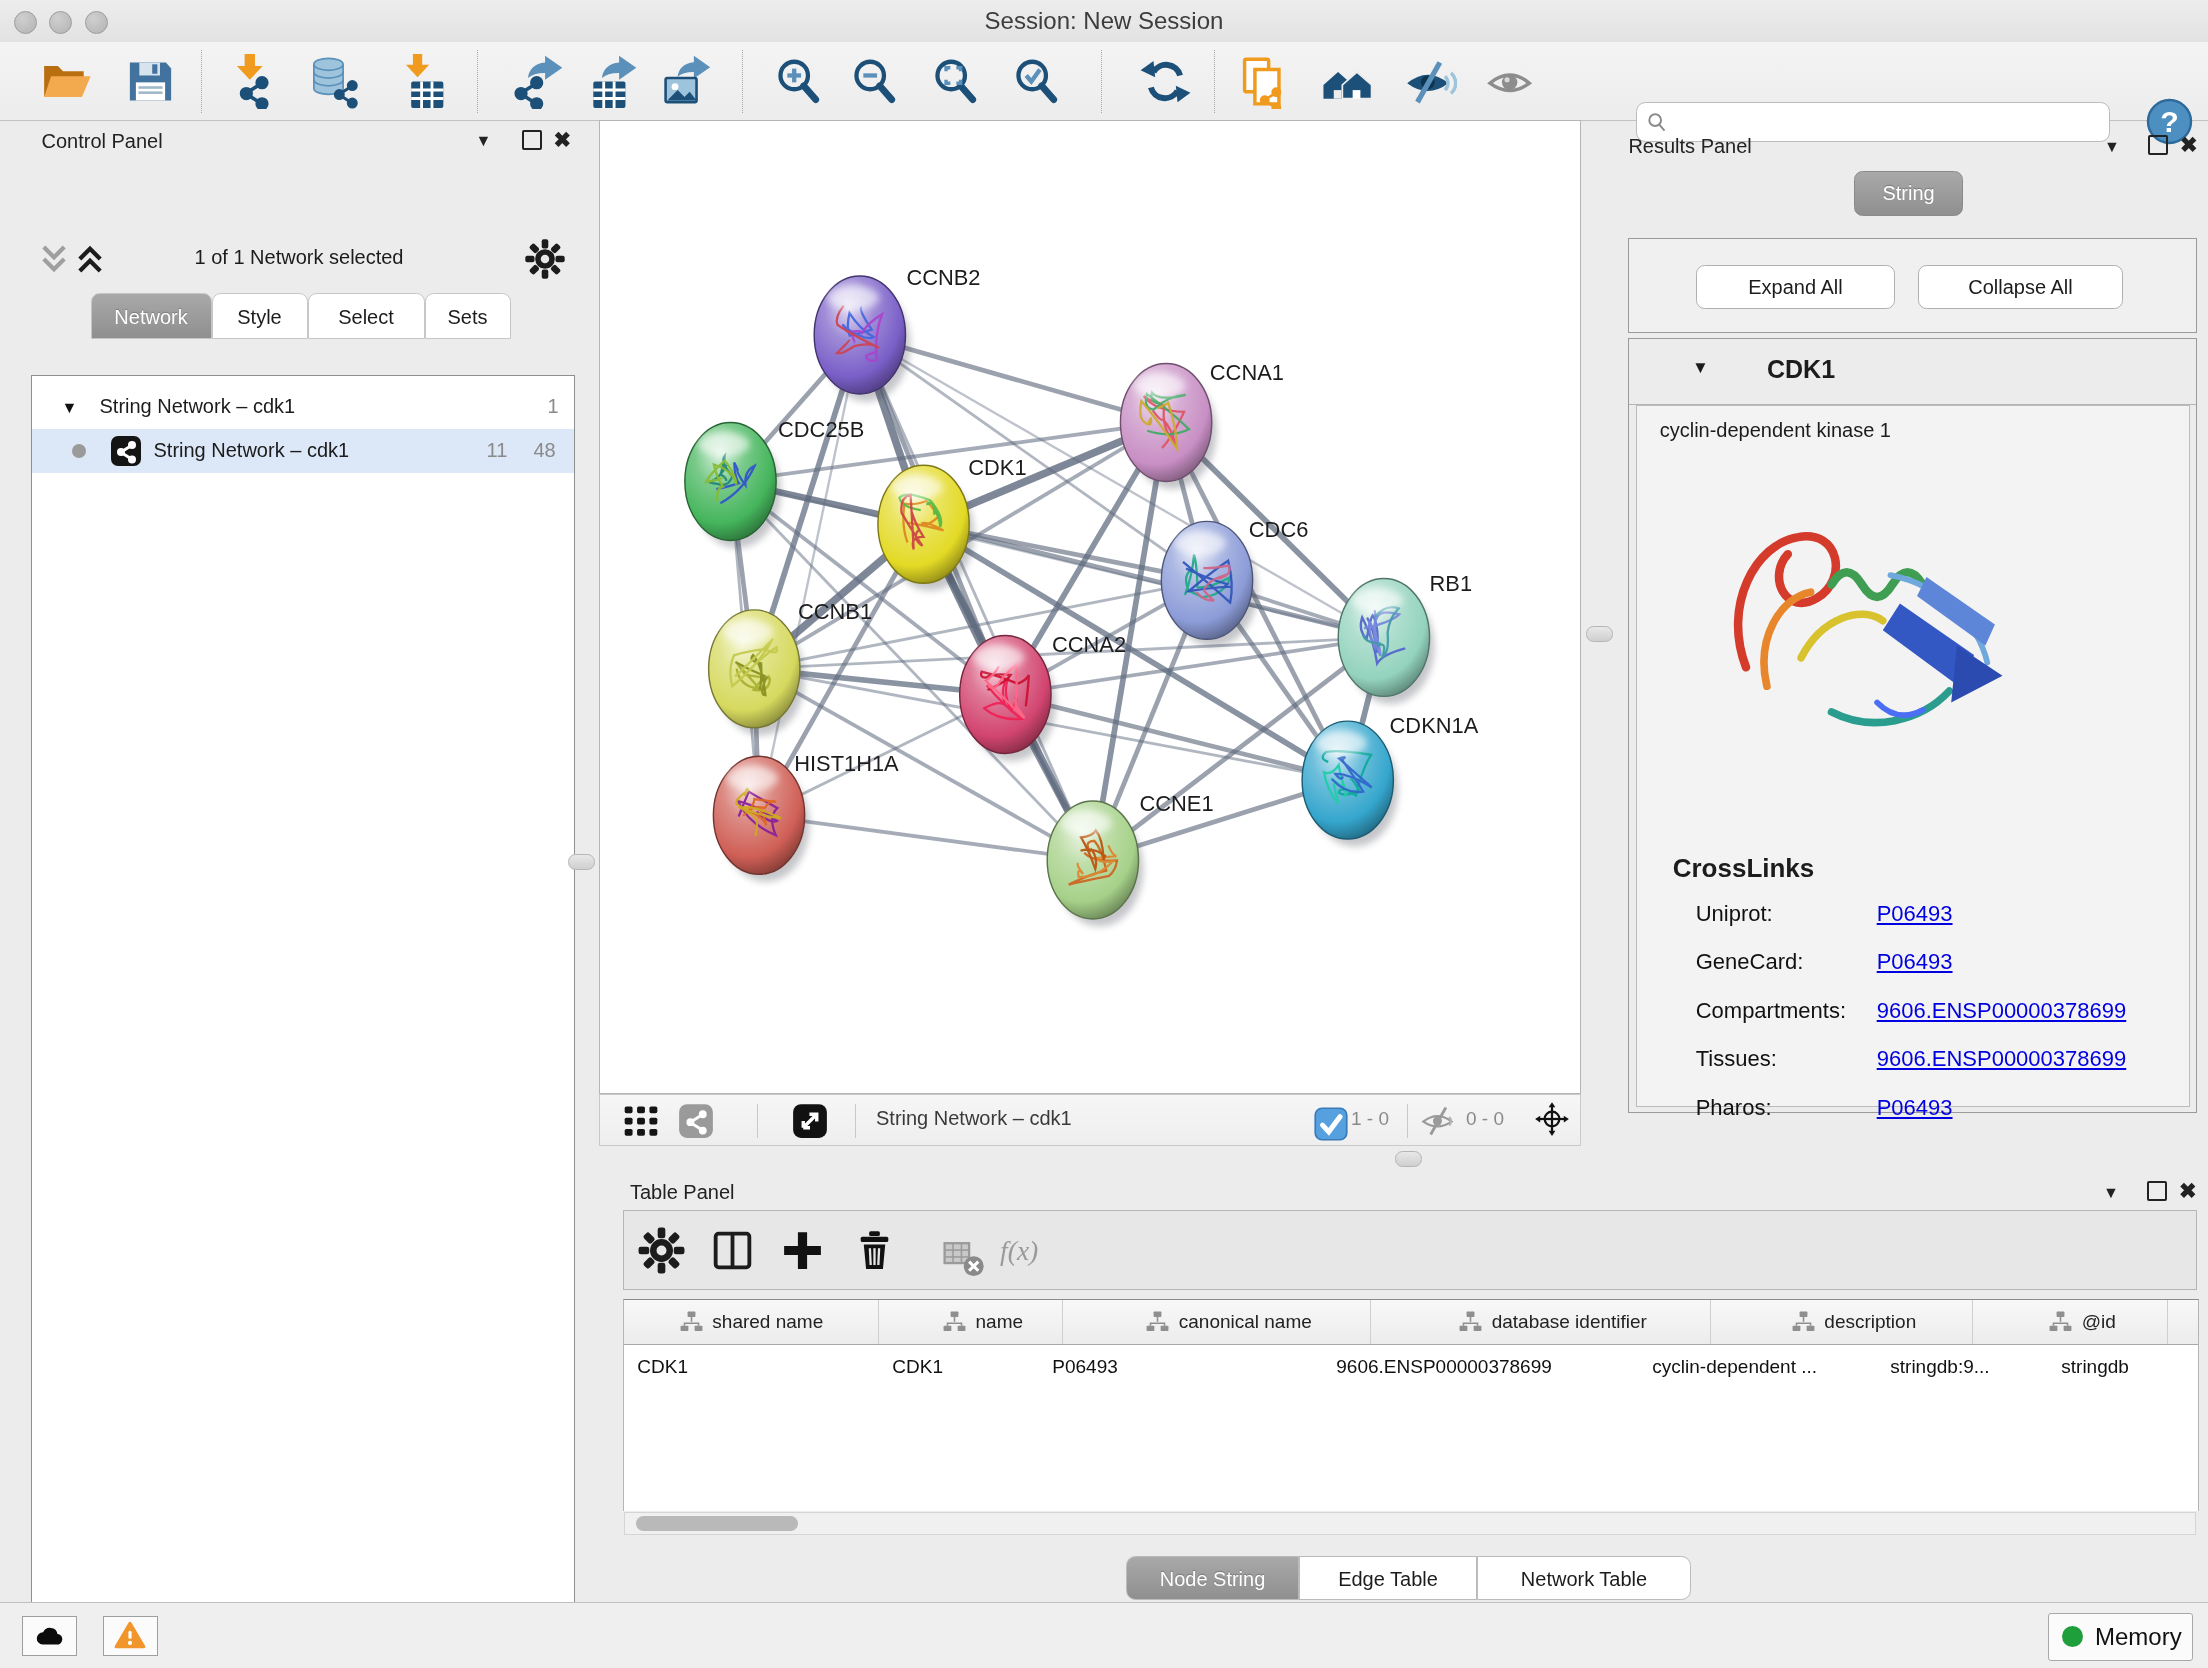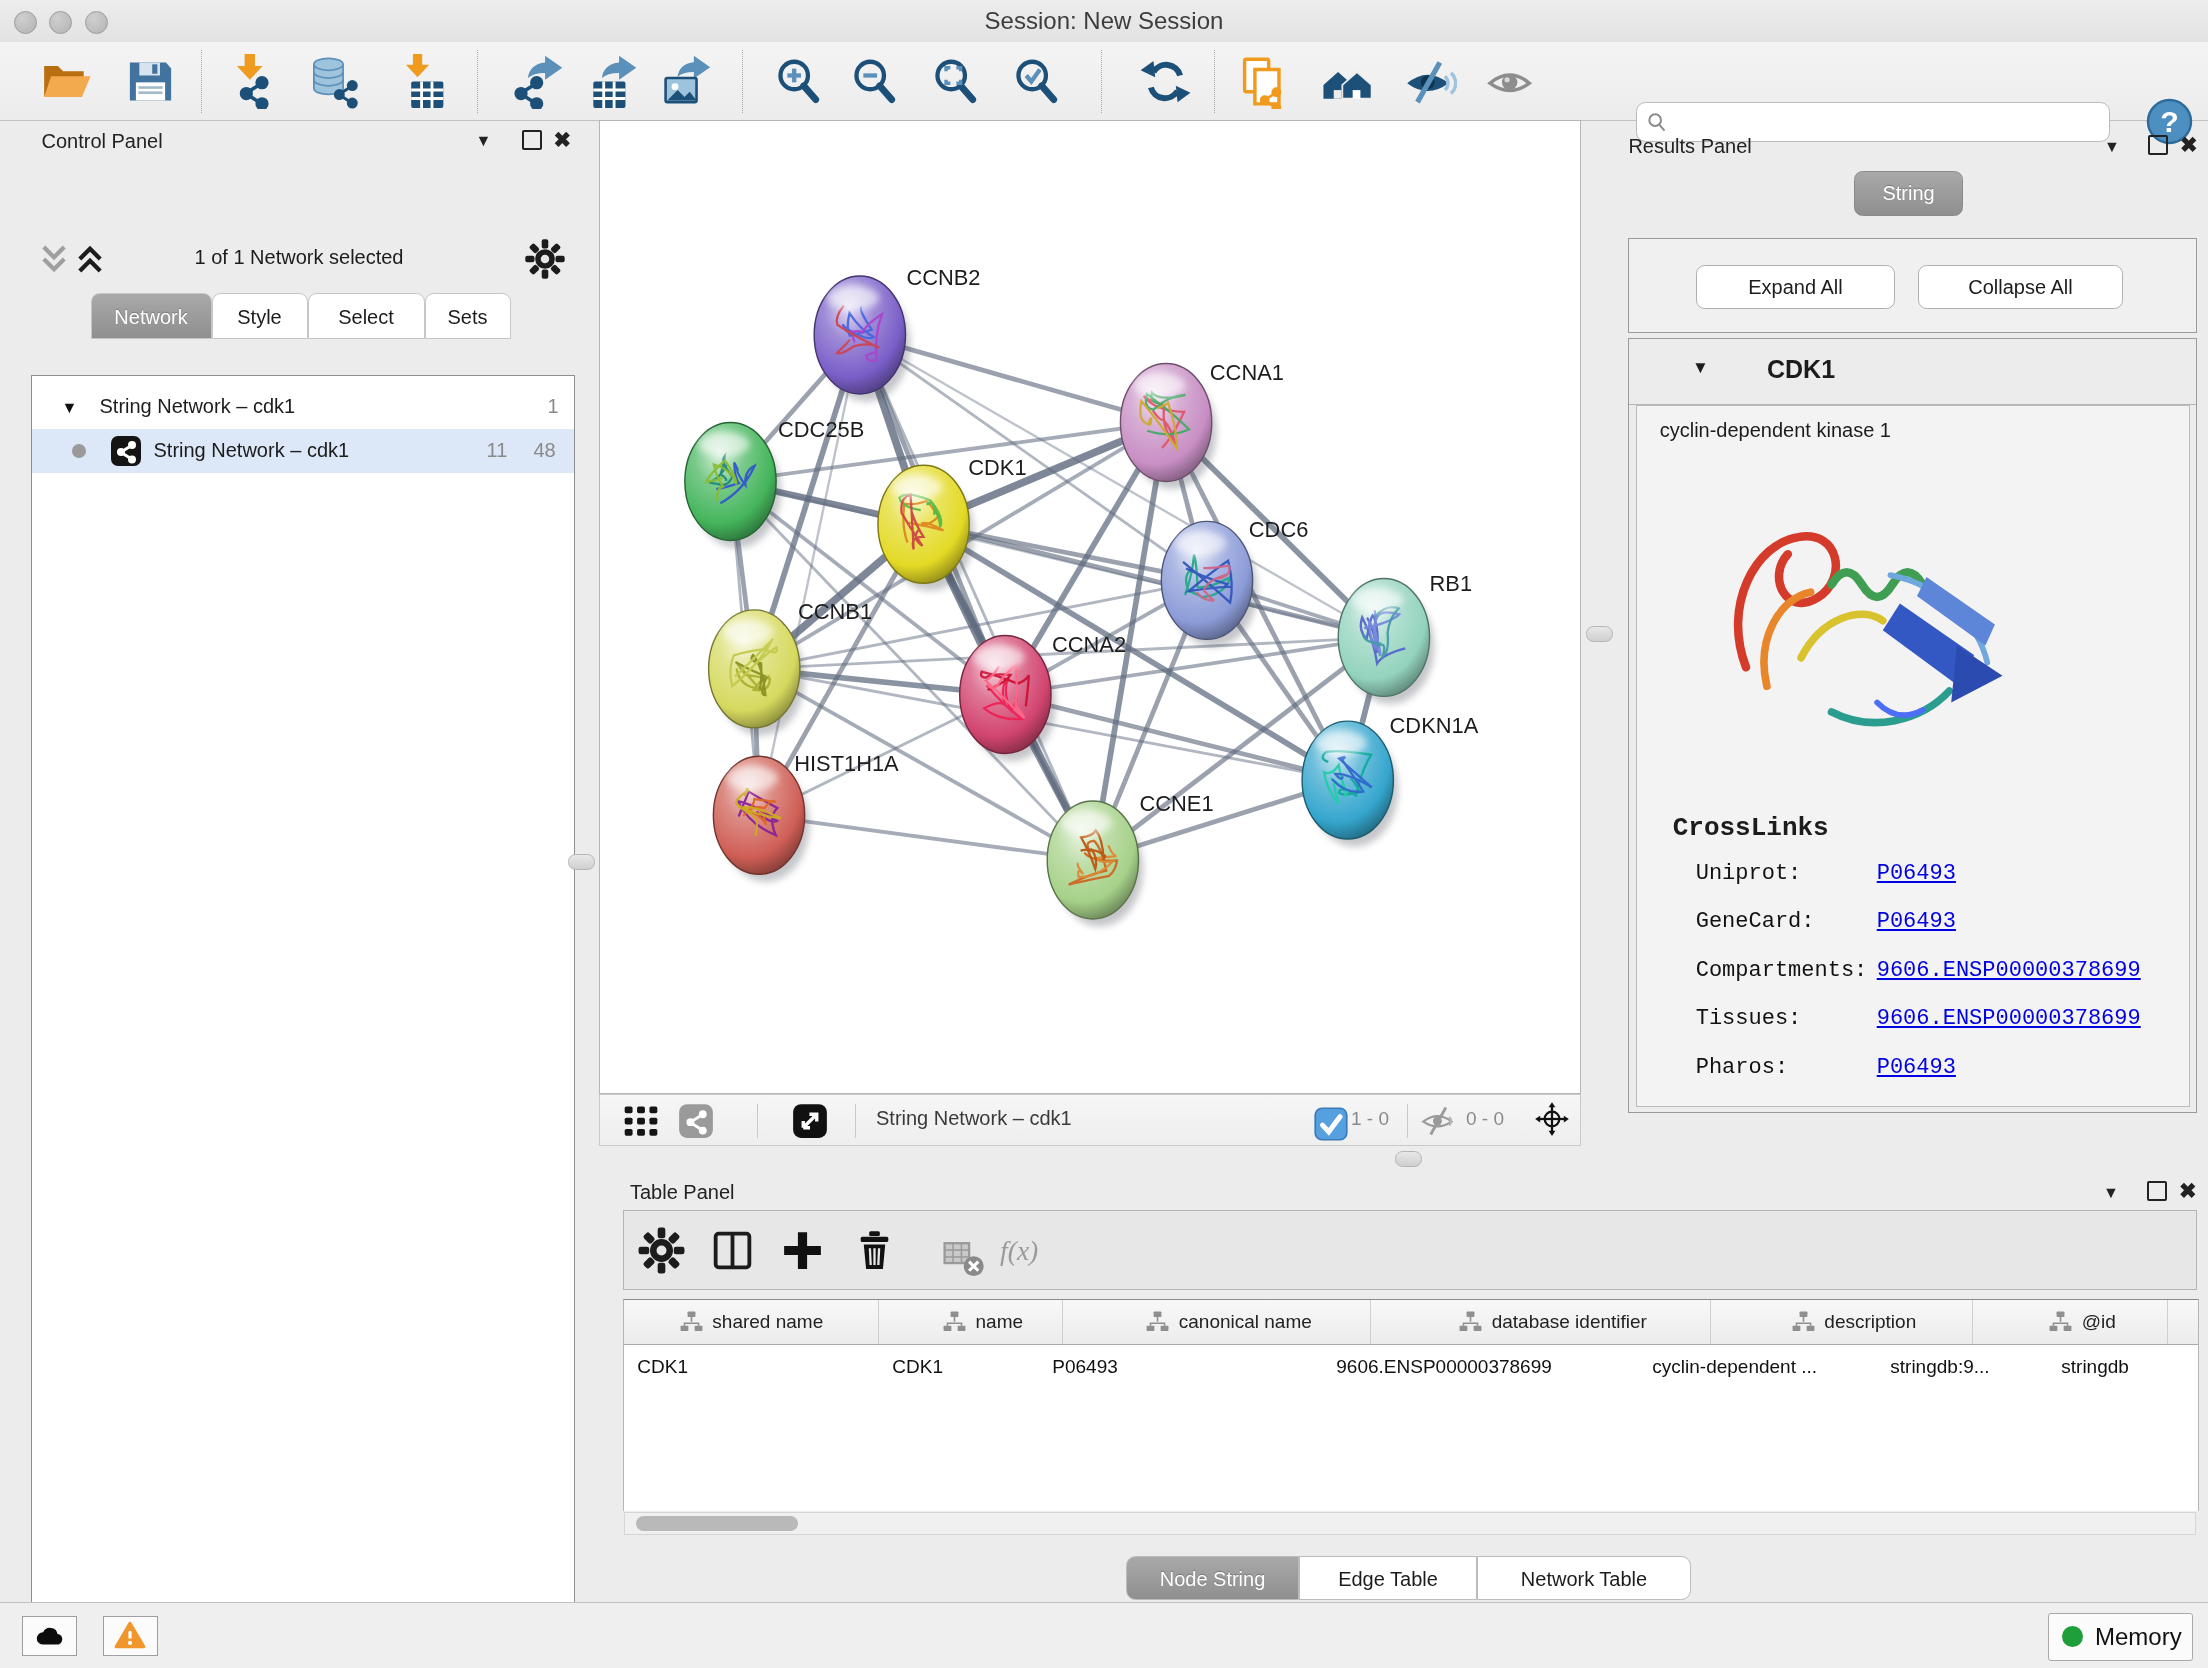--- a/index.html
+++ b/index.html
@@ -58,21 +58,21 @@
           border:1px solid #b5b5b5;cursor:pointer;}
   
   .rp-tab{left:1854px;top:171px;width:107px;height:43px;line-height:43px;text-align:center;font-size:20px;color:#fff;
           background:linear-gradient(#a9a9a9,#8f8f8f);border:1px solid #8a8a8a;border-radius:8.6px;text-shadow:0 -1px 1px #777;cursor:pointer;}
   .rp-box1{left:1628px;top:238px;width:569px;height:95px;background:#f0f0f0;border:1px solid #9a9a9a;box-sizing:border-box;}
   .rp-btn{position:absolute;top:26px;height:44px;line-height:42px;text-align:center;font-size:20px;background:#fff;
           border:1px solid #b0b0b0;border-radius:8.6px;box-sizing:border-box;cursor:pointer;}
   .rp-entry{left:1628px;top:338px;width:569px;height:775px;background:#ececec;border:1px solid #9a9a9a;box-sizing:border-box;}
   .rp-ehead{position:absolute;left:0;top:0;width:100%;height:65px;border-bottom:1px solid #b5b5b5;}
   .rp-content{position:absolute;left:6.7px;top:66px;width:554px;height:702px;background:#f3f3f3;border:1px solid #bbb;box-sizing:border-box;}
-  .serif{font-family:Liberation Mono, monospace;}
+  .serif{font-family:Liberation Sans, sans-serif;margin-top:40px;}
   .xl-label{position:absolute;left:59px;font-size:22px;color:#111;}
   .xl-value{position:absolute;left:240px;font-size:22px;color:#0000e0;text-decoration:underline;cursor:pointer;}
   
   .tp-toolbar{left:623px;top:1210px;width:1574px;height:80px;background:#e7e7e7;border:1px solid #b5b5b5;box-sizing:border-box;}
   .tpicon{position:absolute;top:15px;width:49px;height:49px;cursor:pointer;}
   .tpicon svg{width:49px;height:49px;}
   .tbl{left:623px;top:1299px;width:1574px;height:211px;background:#fff;border-top:1.9px solid #8a8a8a;
        border-left:1px solid #b5b5b5;border-right:1px solid #b5b5b5;overflow:hidden;}
   .tbl-head{display:flex;height:44px;background:linear-gradient(#f8f8f8,#ececec);border-bottom:1px solid #aaa;gap:24px;}
   .th{display:flex;align-items:center;justify-content:center;gap:8.6px;font-size:19px;color:#222;

